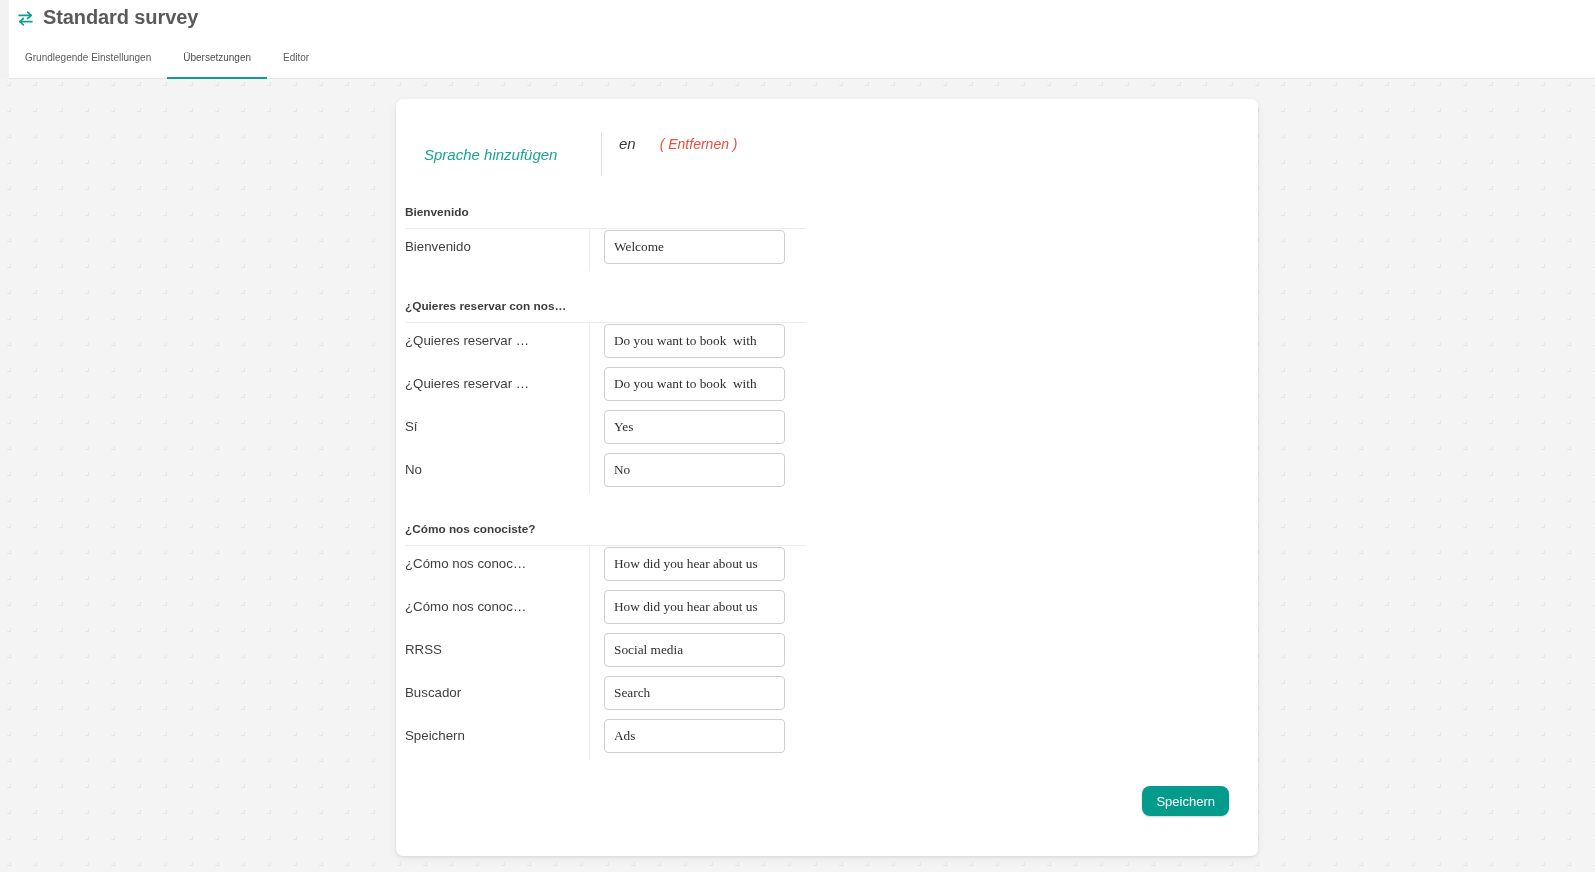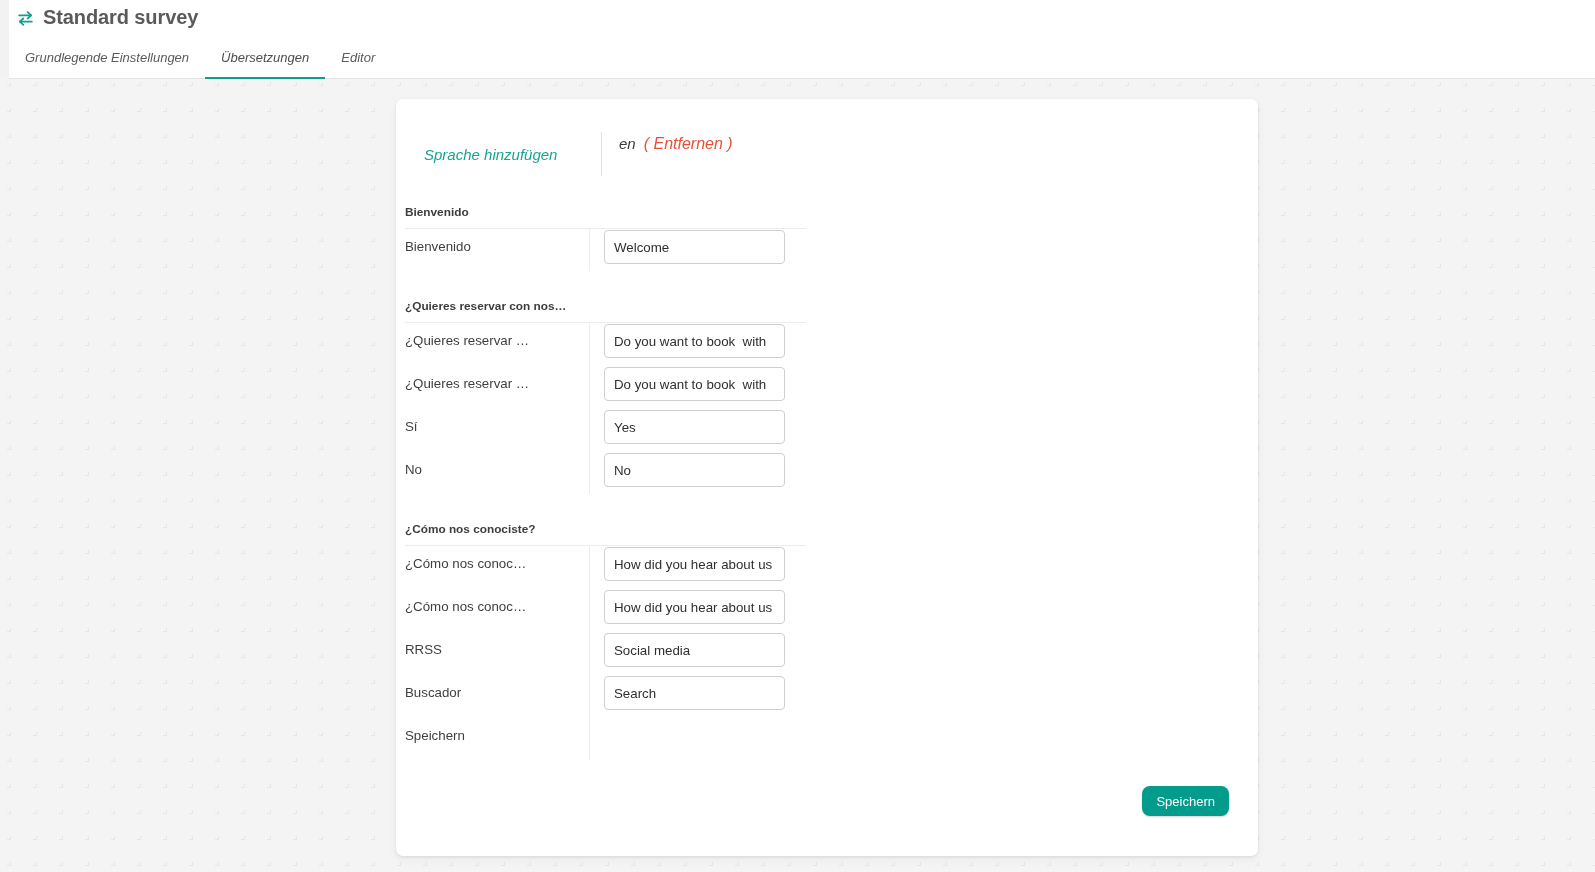--- a/index.html
+++ b/index.html
@@ -56,26 +56,25 @@
     position: absolute;
     left: 0;
     top: 38px;
     height: 41px;
     display: flex;
     align-items: flex-start;
   }
   .tab {
     position: relative;
     padding: 10px 16px 12px 16px;
-    font-size: 13px;
+    font-size: 10px;
     color: #5b5b5b;
     line-height: 19px;
     cursor: pointer;
     white-space: nowrap;
-    font-style: italic;
   }
   .tab.active {
     color: #4d4d4d;
   }
   .tab.active::after {
     content: "";
     position: absolute;
     left: 0; right: 0;
     bottom: 0;
     height: 2px;
@@ -154,24 +153,25 @@
     display: flex;
     align-items: baseline;
     gap: 8px;
   }
   #language-code {
     font-size: 15px;
     color: #3b3b3b;
     text-align: right;
   }
   #remove-language {
-    font-size: 16px;
+    font-size: 14px;
     color: #e8503a;
     cursor: pointer;
     white-space: nowrap;
+    margin-left: 16px;
   }
 
   
   .section { position: absolute; left: 0; width: 862px; }
   .section-header {
     position: absolute;
     left: 9px;
     top: 0;
     width: 401px;
     font-size: 11.8px;
@@ -208,21 +208,21 @@
   }
   .row-input {
     position: absolute;
     left: 208px;
     top: 2px;
     width: 181px;
     height: 34px;
     border: 1px solid #cfcfcf;
     border-radius: 4px;
     background: #ffffff;
-    font-family: Liberation Sans, sans-serif;
+    font-family: Liberation Serif, serif;
     font-size: 13.3px;
     color: #2f2f2f;
     padding: 12px 9px;
     outline: none;
   }
   .row-input::placeholder { color: #a9a9a9; }
 
   
   #card-footer {
     position: absolute;
@@ -340,20 +340,21 @@
         <input class="row-input" type="text" value="Social media" style="">
       </div>
       <div class="row">
         <div class="row-label">Buscador</div>
         <div class="row-sep"></div>
         <input class="row-input" type="text" value="Search" style="">
       </div>
       <div class="row">
         <div class="row-label">Speichern</div>
         <div class="row-sep"></div>
+        <input class="row-input" type="text" value="Ads" style="">
       </div>
     </div>
   </div>
 
   <div id="card-footer">
     <button id="save-button">Speichern</button>
   </div>
 
 </div>
 

